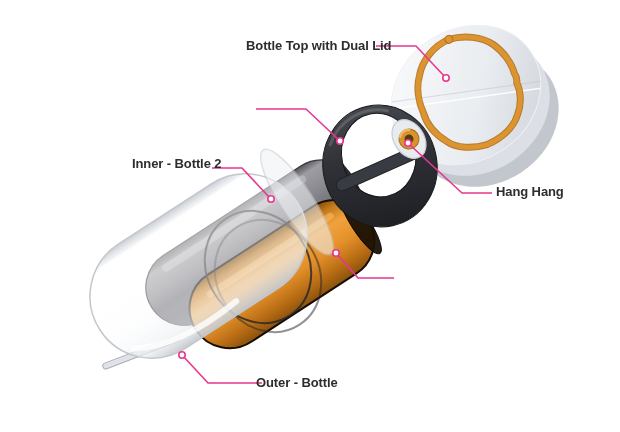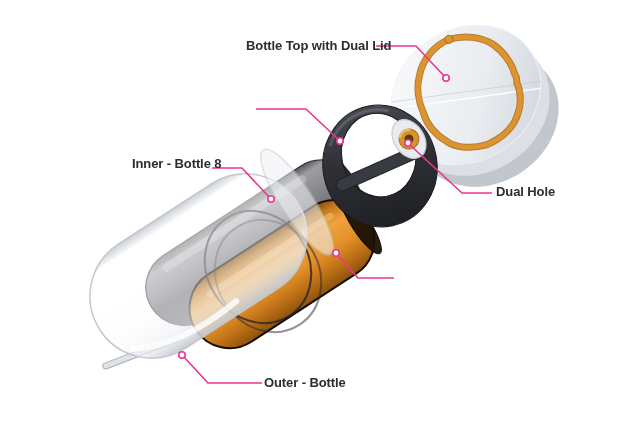--- a/index.html
+++ b/index.html
@@ -129,17 +129,17 @@
     <circle cx="446" cy="78" r="3.2"></circle>
     <circle cx="340" cy="141" r="3.2"></circle>
     <circle cx="271" cy="199" r="3.2"></circle>
     <circle cx="408" cy="143" r="3.2"></circle>
     <circle cx="336" cy="253" r="3.2"></circle>
     <circle cx="182" cy="355" r="3.2"></circle>
   </g>
 </svg>
 
 <div class="callout-label" style="left:246px;top:39px">Bottle Top with Dual Lid</div>
-<div class="callout-label" style="left:132px;top:157px">Inner - Bottle 8</div>
-<div class="callout-label" style="left:496px;top:185px">Dual Hole</div>
-<div class="callout-label" style="left:264px;top:376px">Outer - Bottle</div>
+<div class="callout-label" style="left:132px;top:157px">Inner - Bottle 2</div>
+<div class="callout-label" style="left:496px;top:185px">Hang Hang</div>
+<div class="callout-label" style="left:256px;top:376px">Outer - Bottle</div>
 
 </div>
 
 </body></html>

